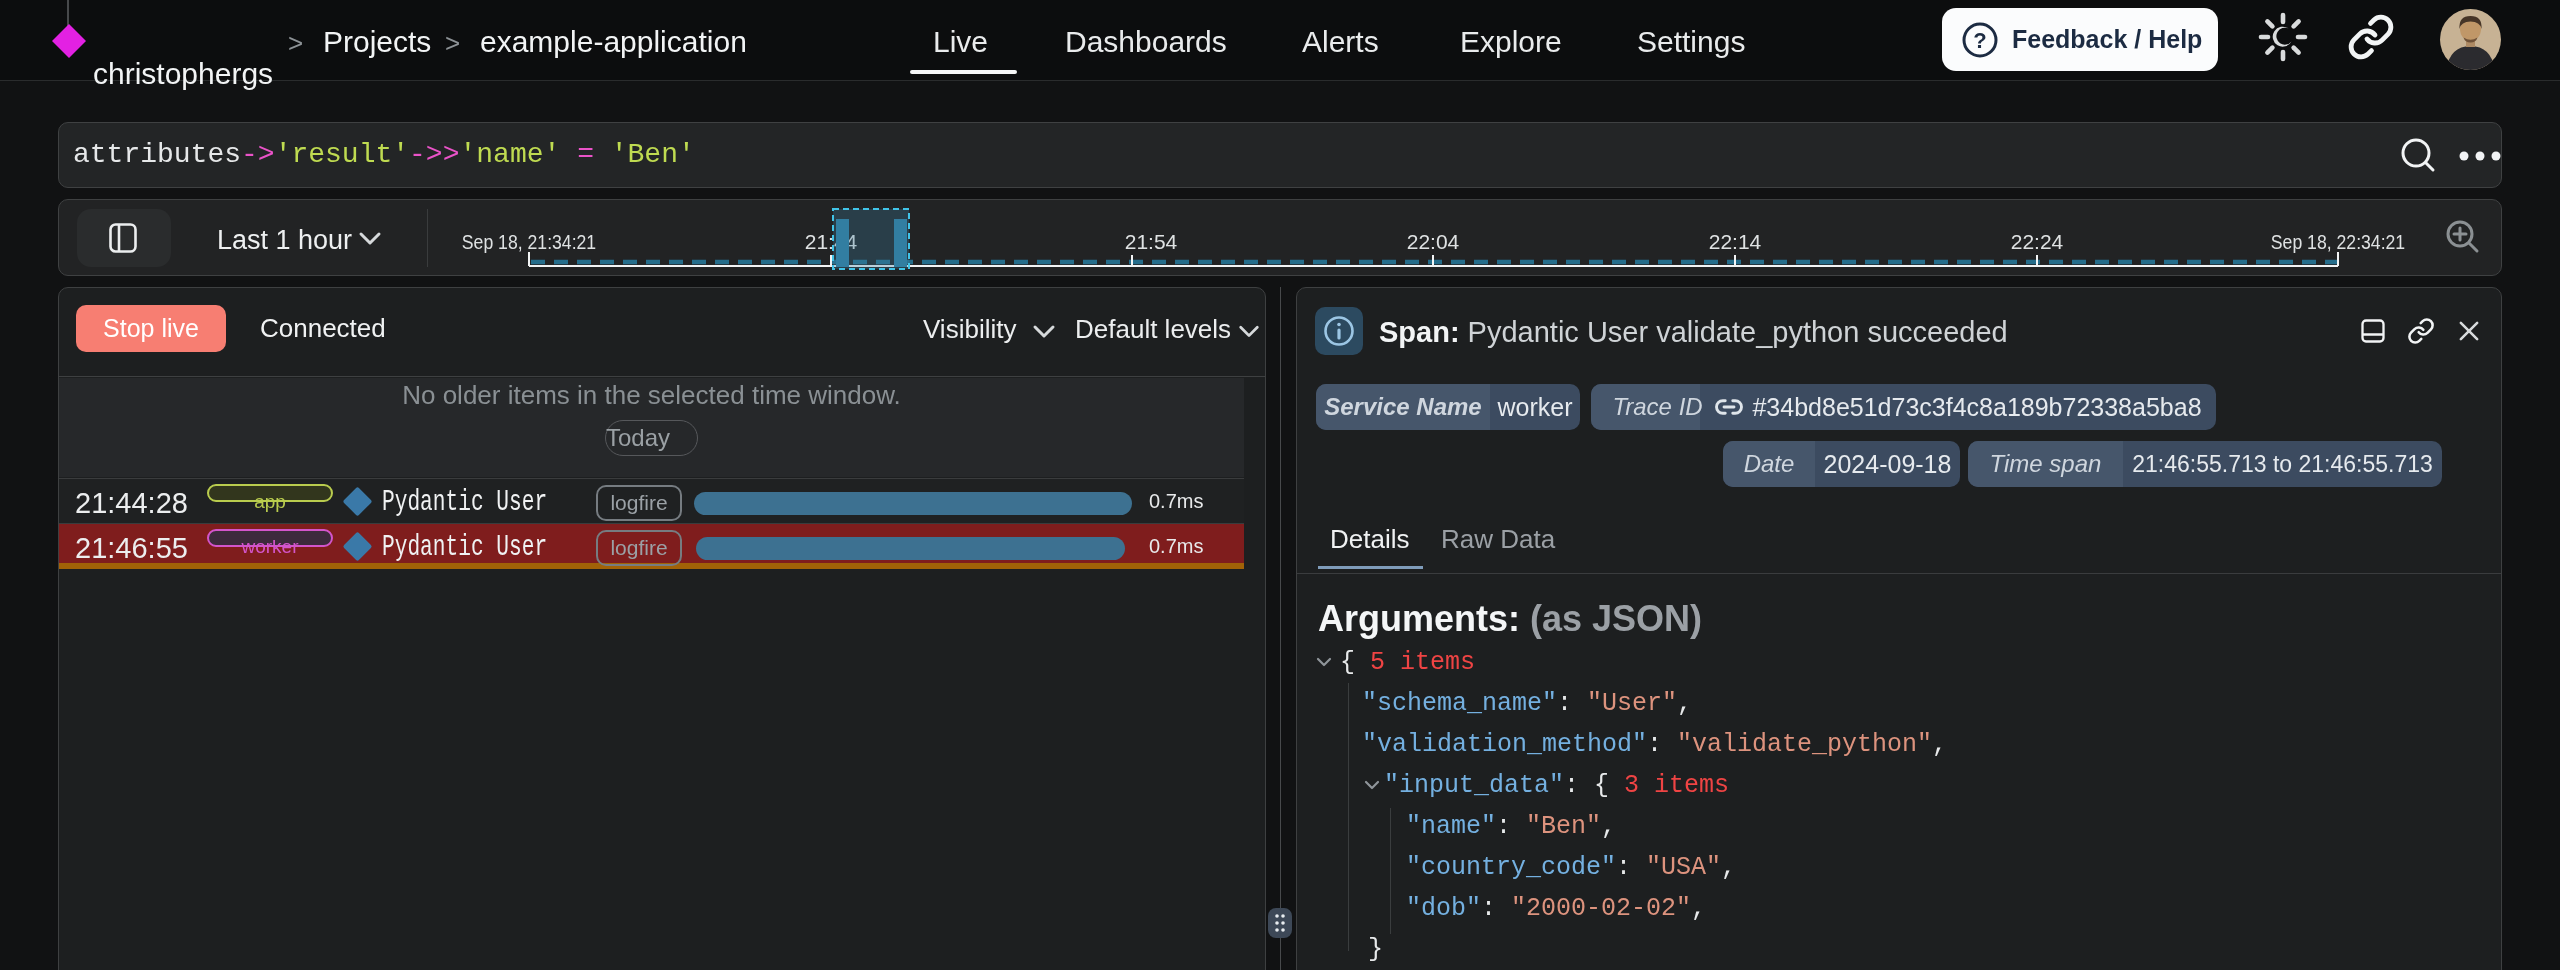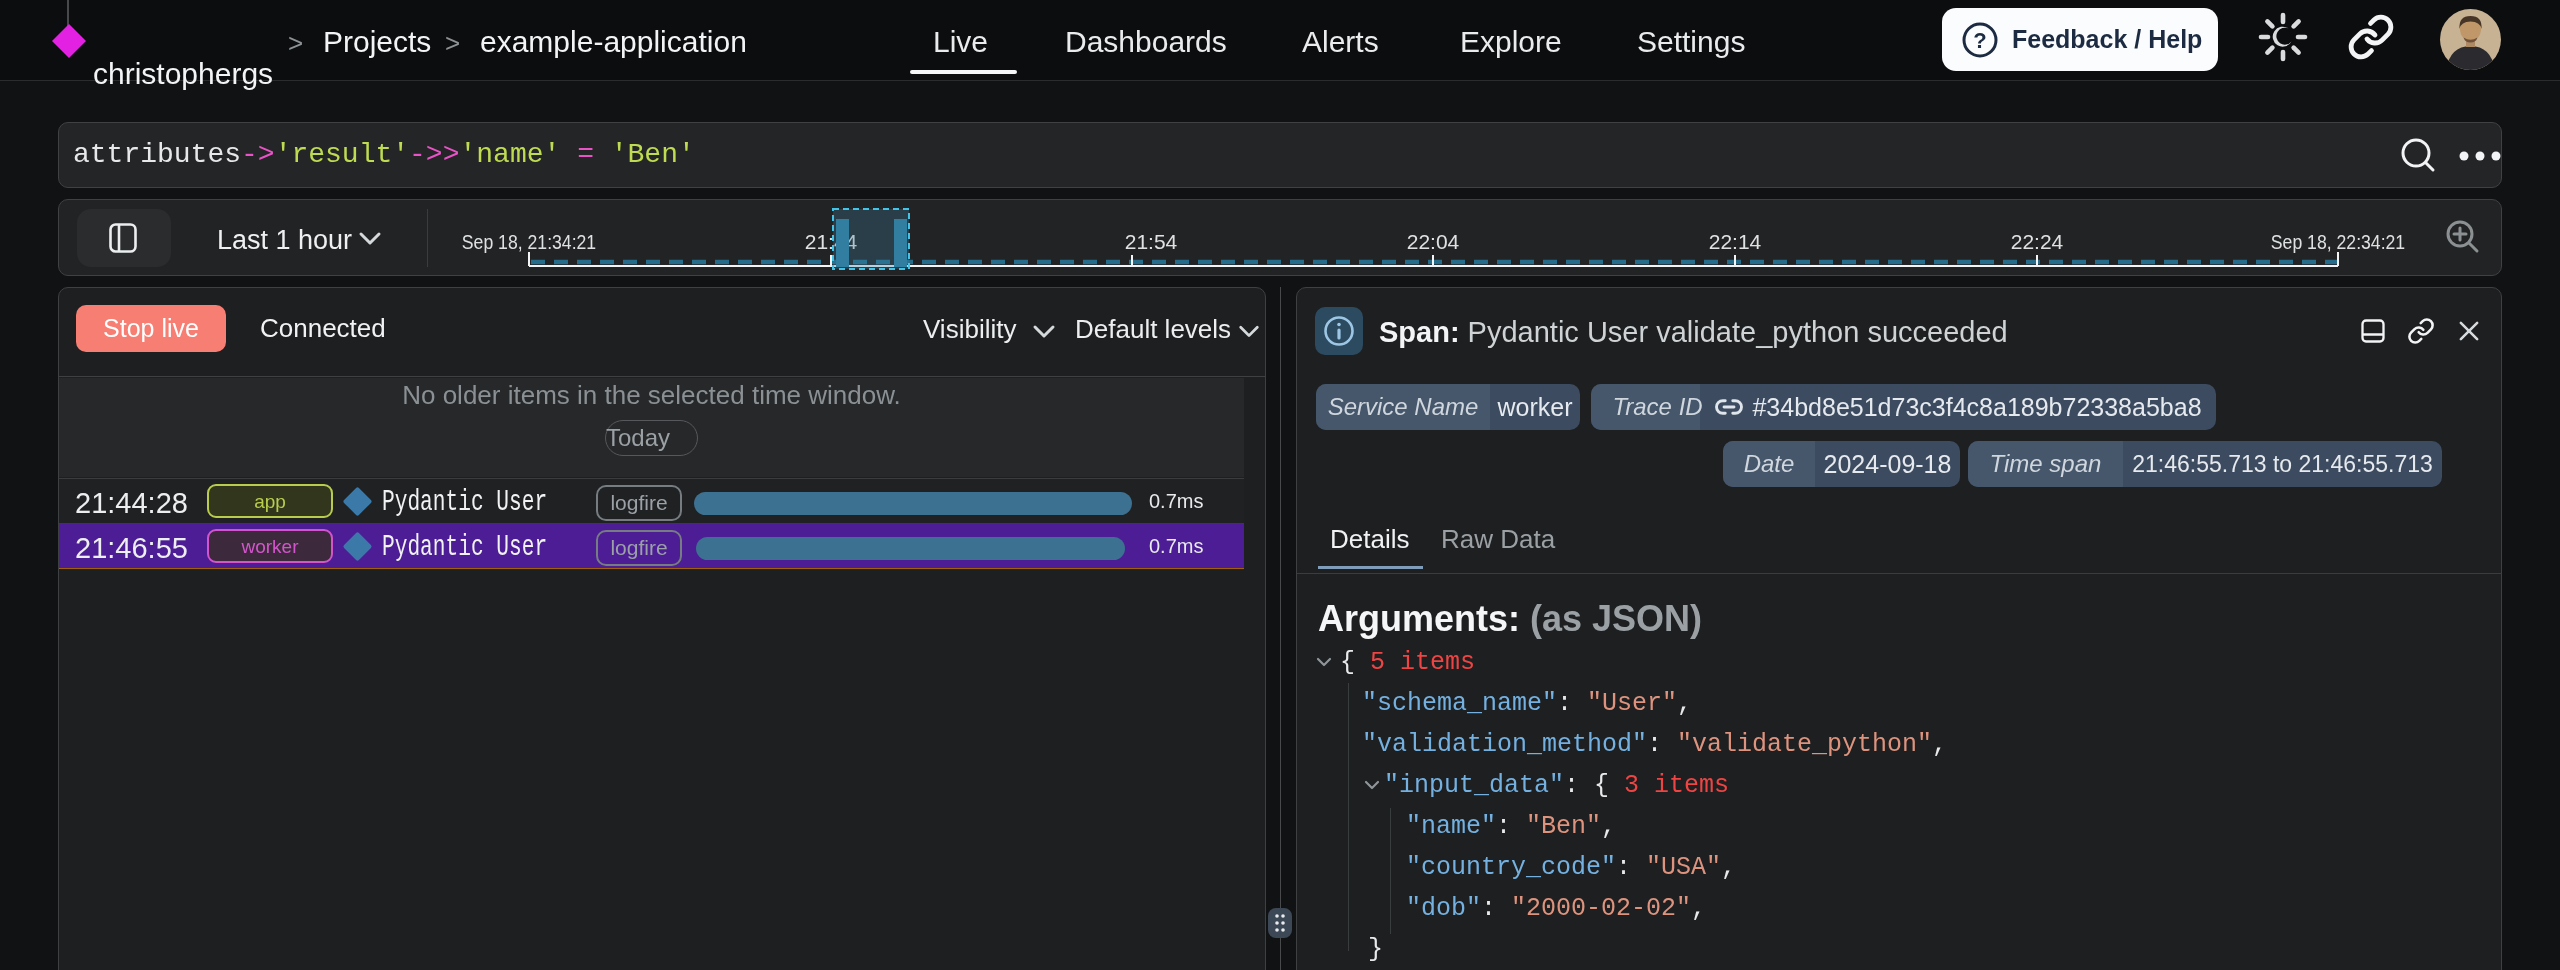--- a/index.html
+++ b/index.html
@@ -32,23 +32,23 @@
 #rpanel { position:absolute; left:1296px; top:287px; width:1206px; height:700px; background:#1d1f20; border:1px solid #3e4041; border-radius:10px; overflow:hidden; }
 #lph { position:absolute; left:0; top:0; width:100%; height:89px; border-bottom:1px solid #3e4041; }
 #stoplive { position:absolute; left:17px; top:17px; width:150px; height:47px; background:#f77e72; border-radius:10px; color:#ffffff; font-size:25px; text-align:center; line-height:47px; }
 #connected { position:absolute; left:201px; top:25px; font-size:26px; color:#f0f2f3; }
 .lphdd { position:absolute; top:26px; font-size:26px; color:#eceeef; }
 #msgarea { position:absolute; left:0; top:90px; width:1185px; height:99px; background:#26282a; }
 #noolder { position:absolute; left:0; top:2px; width:100%; text-align:center; font-size:26px; color:#8a9094; }
 #today { position:absolute; left:546px; top:42px; width:93px; height:36px; border:1px solid #56585b; border-radius:18px; color:#9aa0a4; font-size:24px; text-align:left; line-height:34px; }
 .lrow { position:absolute; left:0; width:1185px; }
 .lr1 { top:190px; height:45px; background:#1f2122; border-top:1px solid #3a3c3d; }
-.lr2 { top:235px; height:46px; background:#4c1d95; border-top:1px solid #3a3c3d; border-bottom:1px solid #a16207; }
+.lr2 { top:235px; height:46px; background:#7f1d1d; border-top:1px solid #3a3c3d; border-bottom:6px solid #a16207; }
 .rtime { position:absolute; left:16px; top:8px; font-size:29px; color:#eceeef; }
-.rbadge { position:absolute; left:148px; top:5px; width:126px; height:34px; border-radius:9px; font-size:19px; text-align:center; line-height:31px; }
+.rbadge { position:absolute; left:148px; top:5px; width:126px; height:18px; border-radius:9px; font-size:19px; text-align:center; line-height:31px; }
 .bapp { border:2px solid #b9cc4e; color:#b9cc4e; background:#32361d; }
 .bworker { border:2px solid #d355cb; color:#d355cb; background:#3c2a3c; }
 .rdiamond { position:absolute; left:288px; top:12px; width:21px; height:21px; background:#3a79a8; transform:rotate(45deg); border-radius:2px; }
 .rname { position:absolute; left:323px; top:7px; font-family:"Liberation Mono", monospace; font-size:29px; color:#f0f2f3; transform:scaleX(0.73); transform-origin:left center; }
 .rtag { position:absolute; left:537px; top:6px; width:86px; height:36px; border:2px solid #767c81; border-radius:10px; color:#9ba1a6; font-size:21px; text-align:center; line-height:32px; }
 .rbar { position:absolute; top:13px; height:23px; background:#3d7191; border-radius:12px; }
 .rms { position:absolute; top:11px; font-size:20px; color:#e8eaeb; }
 
 #ricon { position:absolute; left:18px; top:19px; width:48px; height:48px; background:#2c4a60; border-radius:10px; }
 #rtitle { position:absolute; left:82px; top:28px; font-size:29px; color:#cfd3d6; }
@@ -238,21 +238,21 @@
     </g>
   </svg>
   <svg class="abs" style="left:1158px; top:29px;" width="28" height="28" viewBox="0 0 24 24">
     <g stroke="#d6d9db" stroke-width="2.2" stroke-linecap="round">
       <line x1="5" y1="5" x2="19" y2="19"></line>
         <line x1="19" y1="5" x2="5" y2="19"></line>
     </g>
   </svg>
 
   <div class="chip" style="left:19px; top:96px; width:264px;">
-      <div class="chiplabel" style="width:174px;">Service Name</div>
+      <div class="chiplabel" style="width:174px;font-weight:bold;">Service Name</div>
       <div class="chipval">worker</div>
     </div>
   <div class="chip" style="left:294px; top:96px; width:625px;">
       <div class="chiplabel" style="width:109px;padding-left:24px;">Trace ID</div>
       <div class="chipval"><svg width="30" height="30" viewBox="0 0 24 24">
           <g stroke="#dfe5ea" stroke-width="2.3" stroke-linecap="round" fill="none">
             <path d="M9 17H7A5 5 0 0 1 7 7h2"></path>
             <path d="M15 7h2a5 5 0 1 1 0 10h-2"></path>
             <line x1="8" y1="12" x2="16" y2="12"></line>
           </g>

